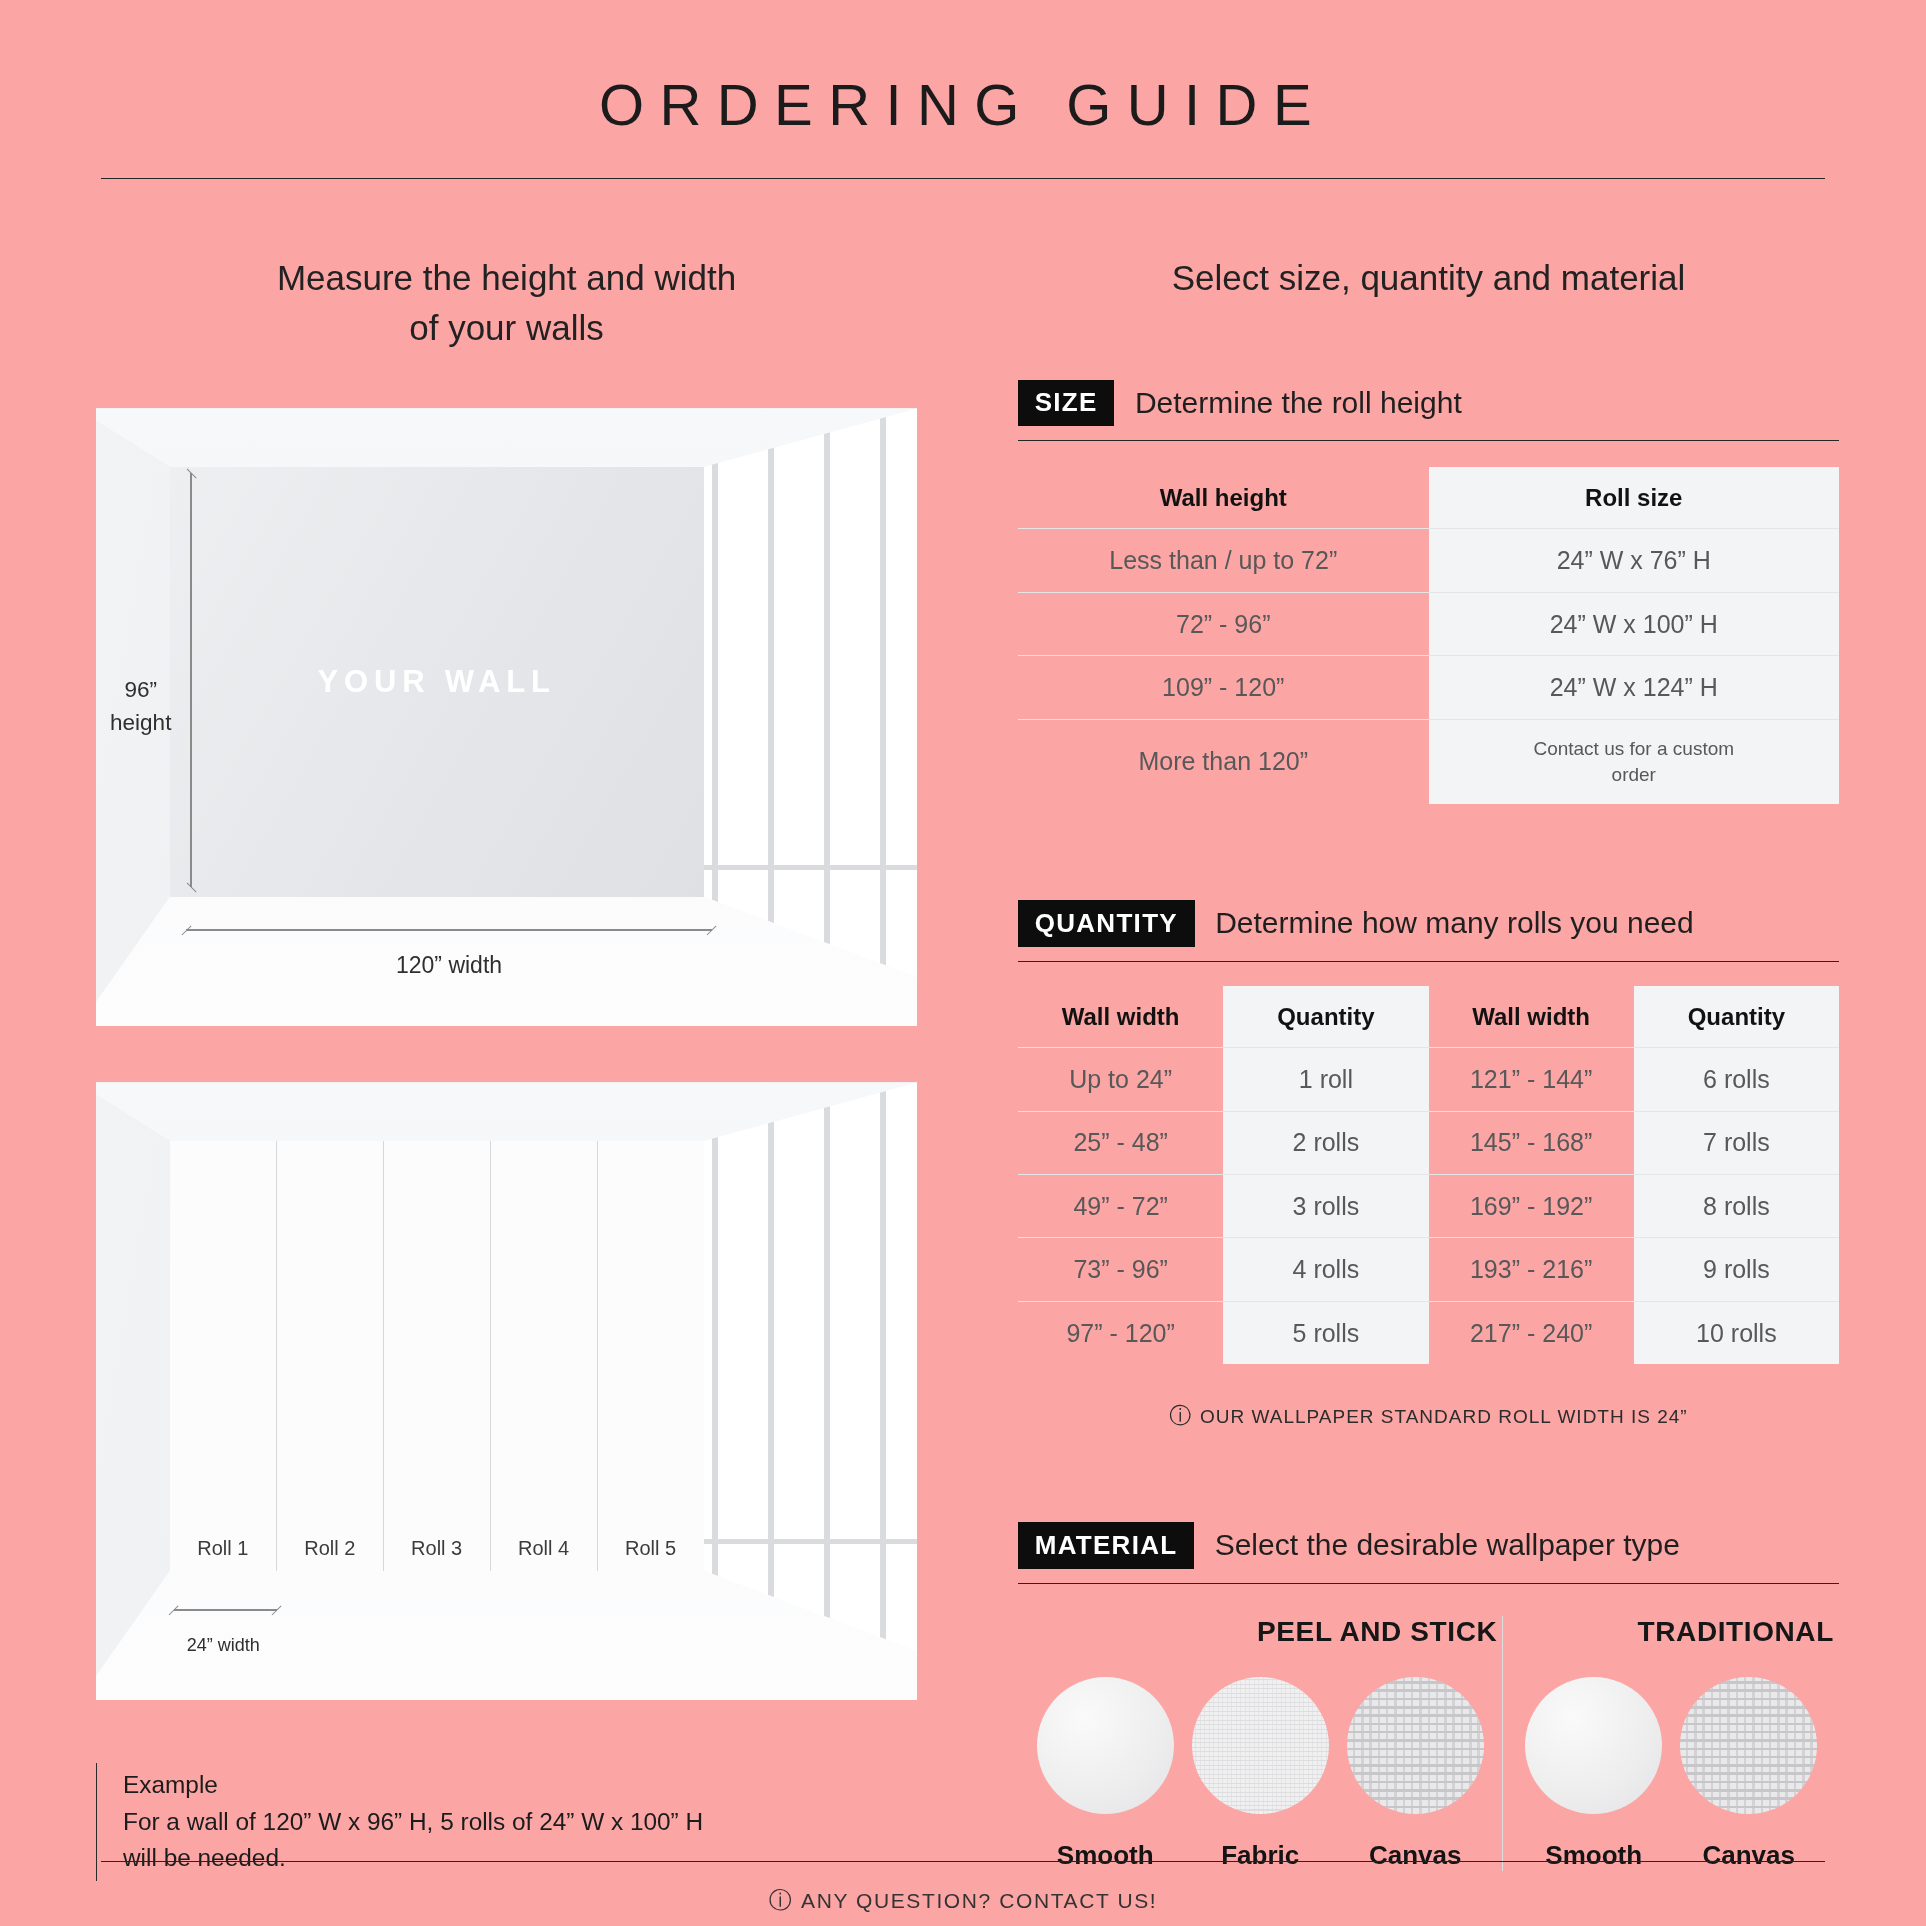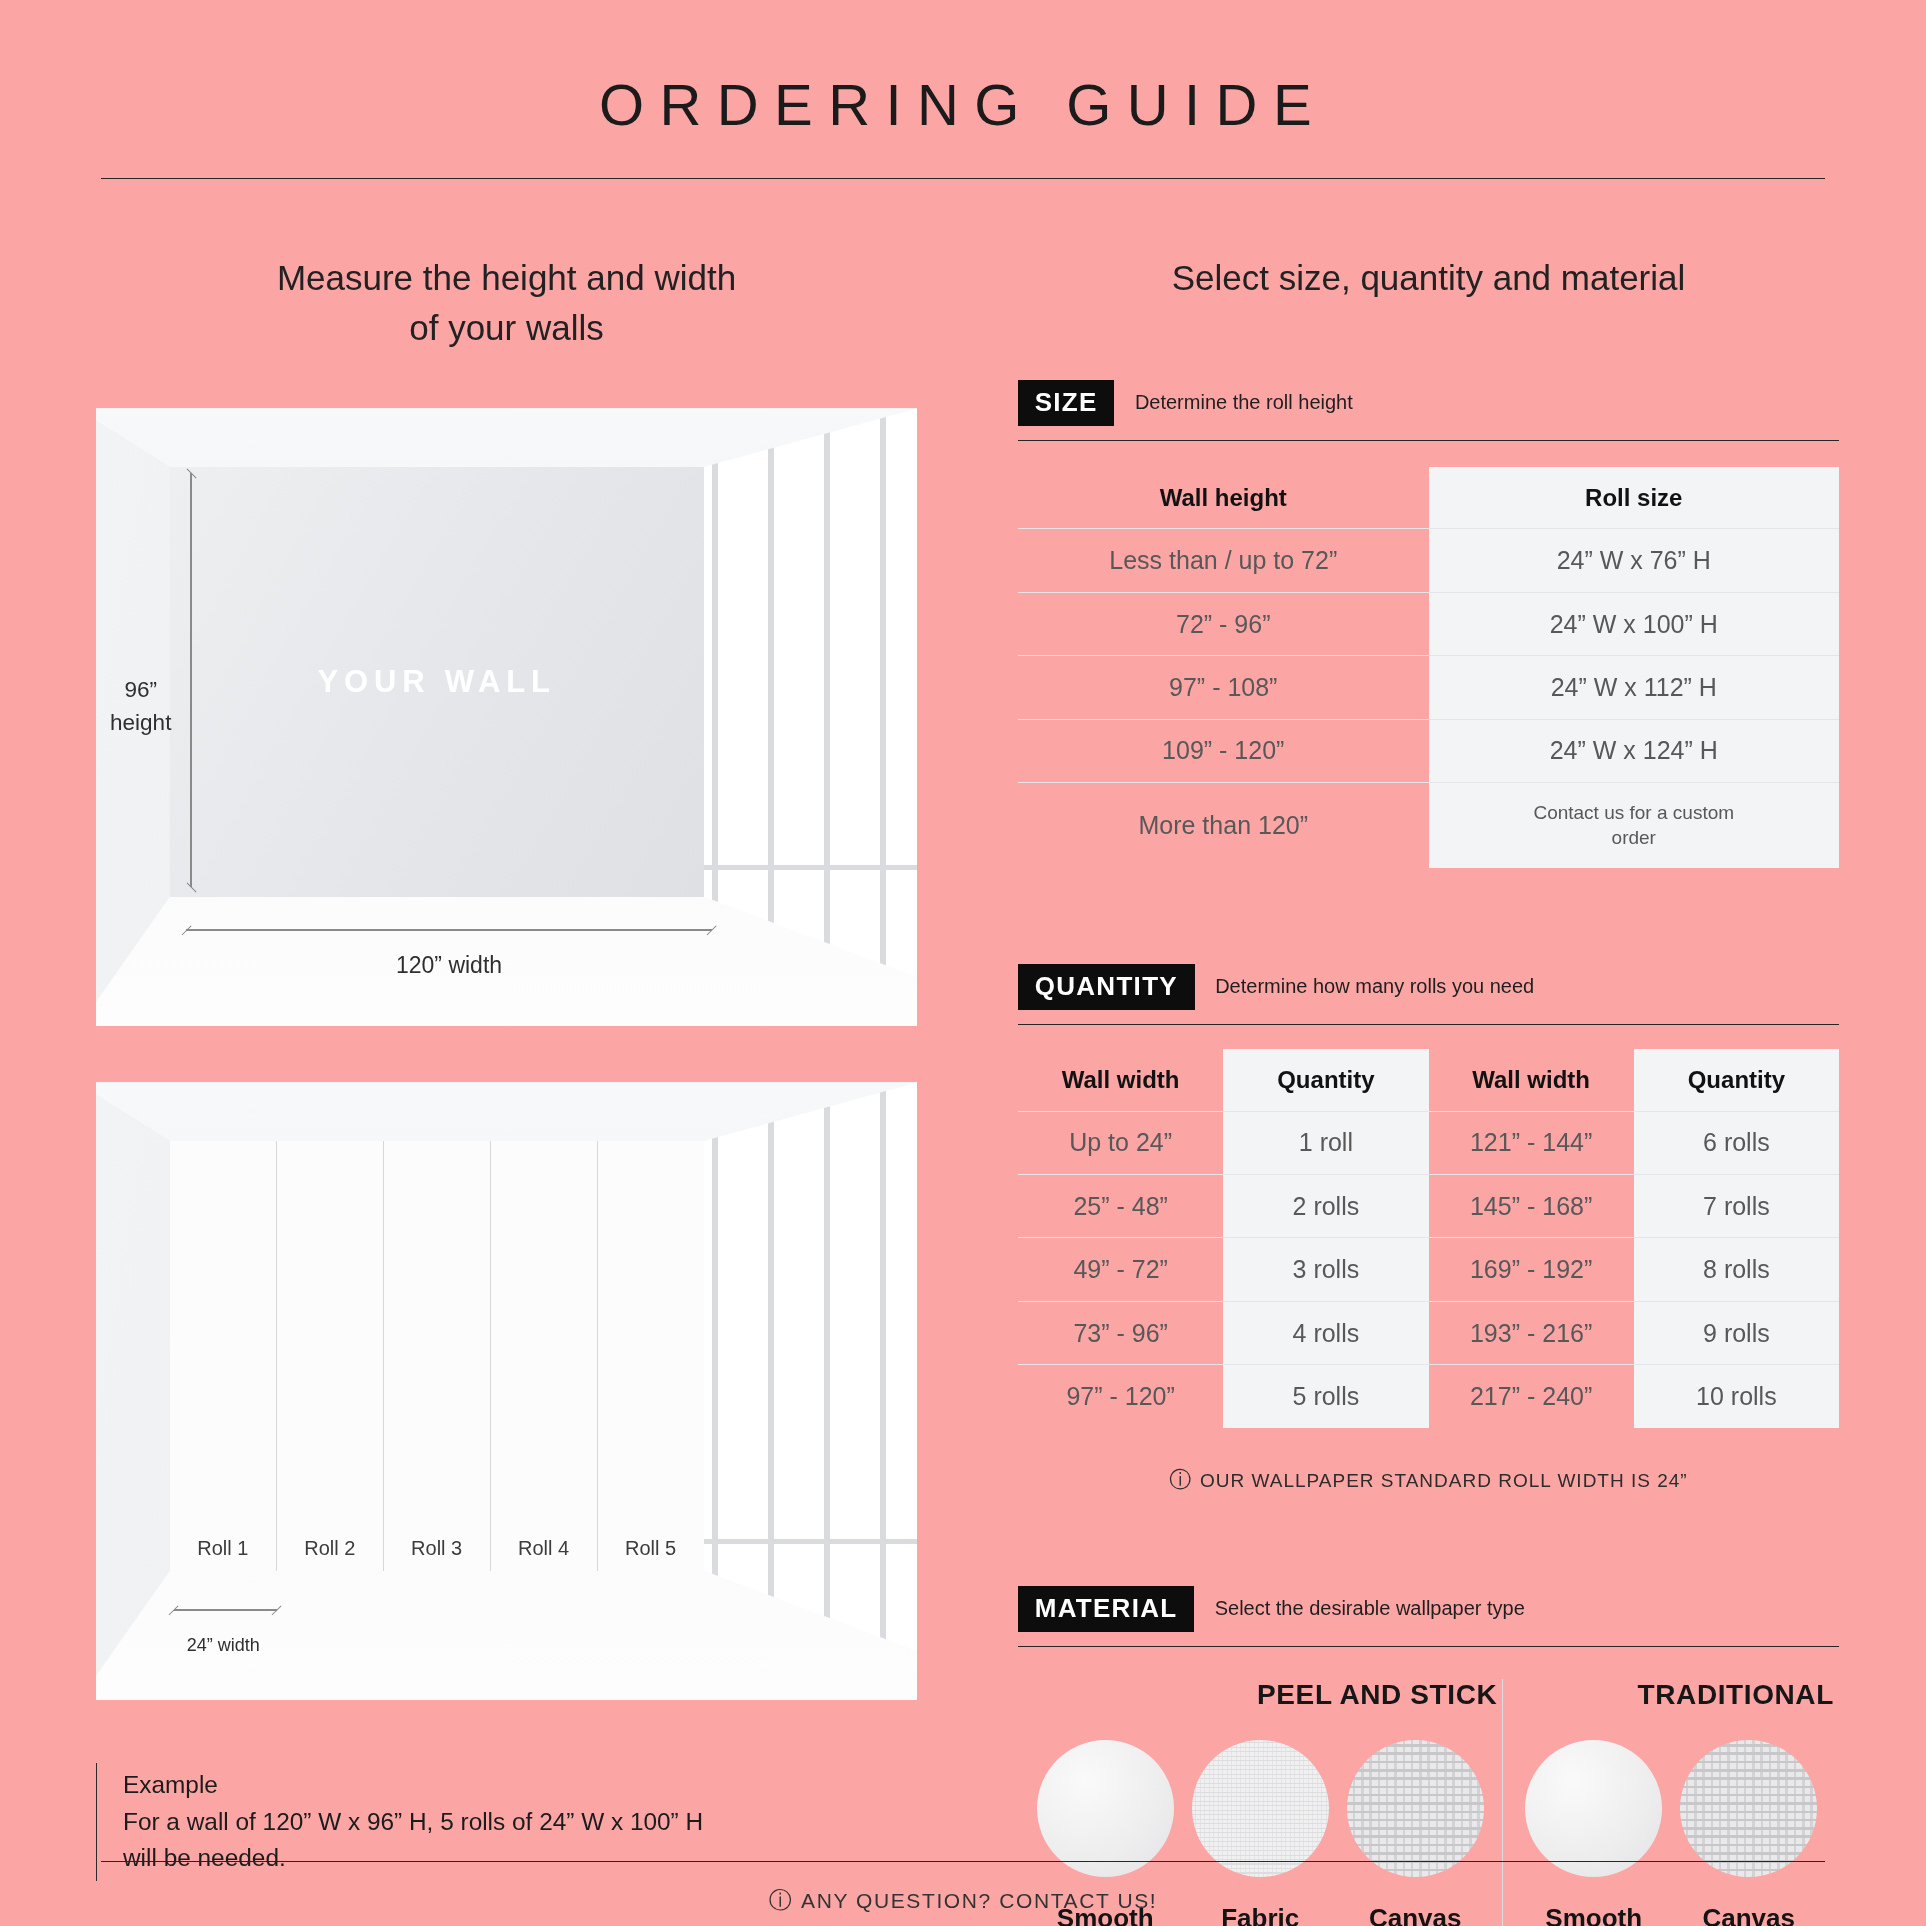--- a/index.html
+++ b/index.html
@@ -53,21 +53,21 @@
   
   .example { margin-top:63px; border-left:1.9px solid #2a2a2a; padding:3.9px 0 3.9px 26px; font-size:24.4px; line-height:1.5; color:#1c1c1c; }
 
   
   .sec { width:100%; }
   .sec-size { margin-top:77px; }
   .sec-qty { margin-top:96px; }
   .sec-mat { margin-top:91px; }
   .section-head { display:flex; align-items:center; gap:20.5px; border-bottom:1.9px solid #262626; padding-bottom:14px; }
   .badge { background:#0d0d0d; color:#ffffff; font-weight:700; font-size:26px; letter-spacing:1.3px; padding:7.7px 16.7px; flex:none; }
-  .section-title { font-size:20px; font-weight:500; color:#1f1f1f; white-space:nowrap; }
+  .section-title { font-size:30px; font-weight:500; color:#1f1f1f; white-space:nowrap; }
 
   table { width:100%; border-collapse:collapse; }
   th { font-size:24px; font-weight:700; color:#121212; padding:16.7px 7.7px; text-align:center; }
   td { font-size:25px; color:#585858; padding:16.7px 7.7px; border-top:1.3px solid #e4e5e7; text-align:center; }
   .shade { background:#f3f4f6; }
   .size-table { margin-top:26px; }
   .size-table th, .size-table td { width:50%; }
   .small-cell { font-size:19px; line-height:1.35; }
   .small-cell span { display:inline-block; max-width:238px; }
   .qty-table { margin-top:24.4px; }
@@ -181,24 +181,20 @@
           </tr>
           <tr>
             <td>Less than / up to 72”</td>
             <td class="shade">24” W x 76” H</td>
           </tr>
           <tr>
             <td>72” - 96”</td>
             <td class="shade">24” W x 100” H</td>
           </tr>
           <tr>
-            <td>97” - 108”</td>
-            <td class="shade">24” W x 112” H</td>
-          </tr>
-          <tr>
             <td>109” - 120”</td>
             <td class="shade">24” W x 124” H</td>
           </tr>
           <tr>
             <td>More than 120”</td>
             <td class="shade small-cell"><span>Contact us for a custom order</span></td>
           </tr>
         </tbody>
           </table>
       </div>

